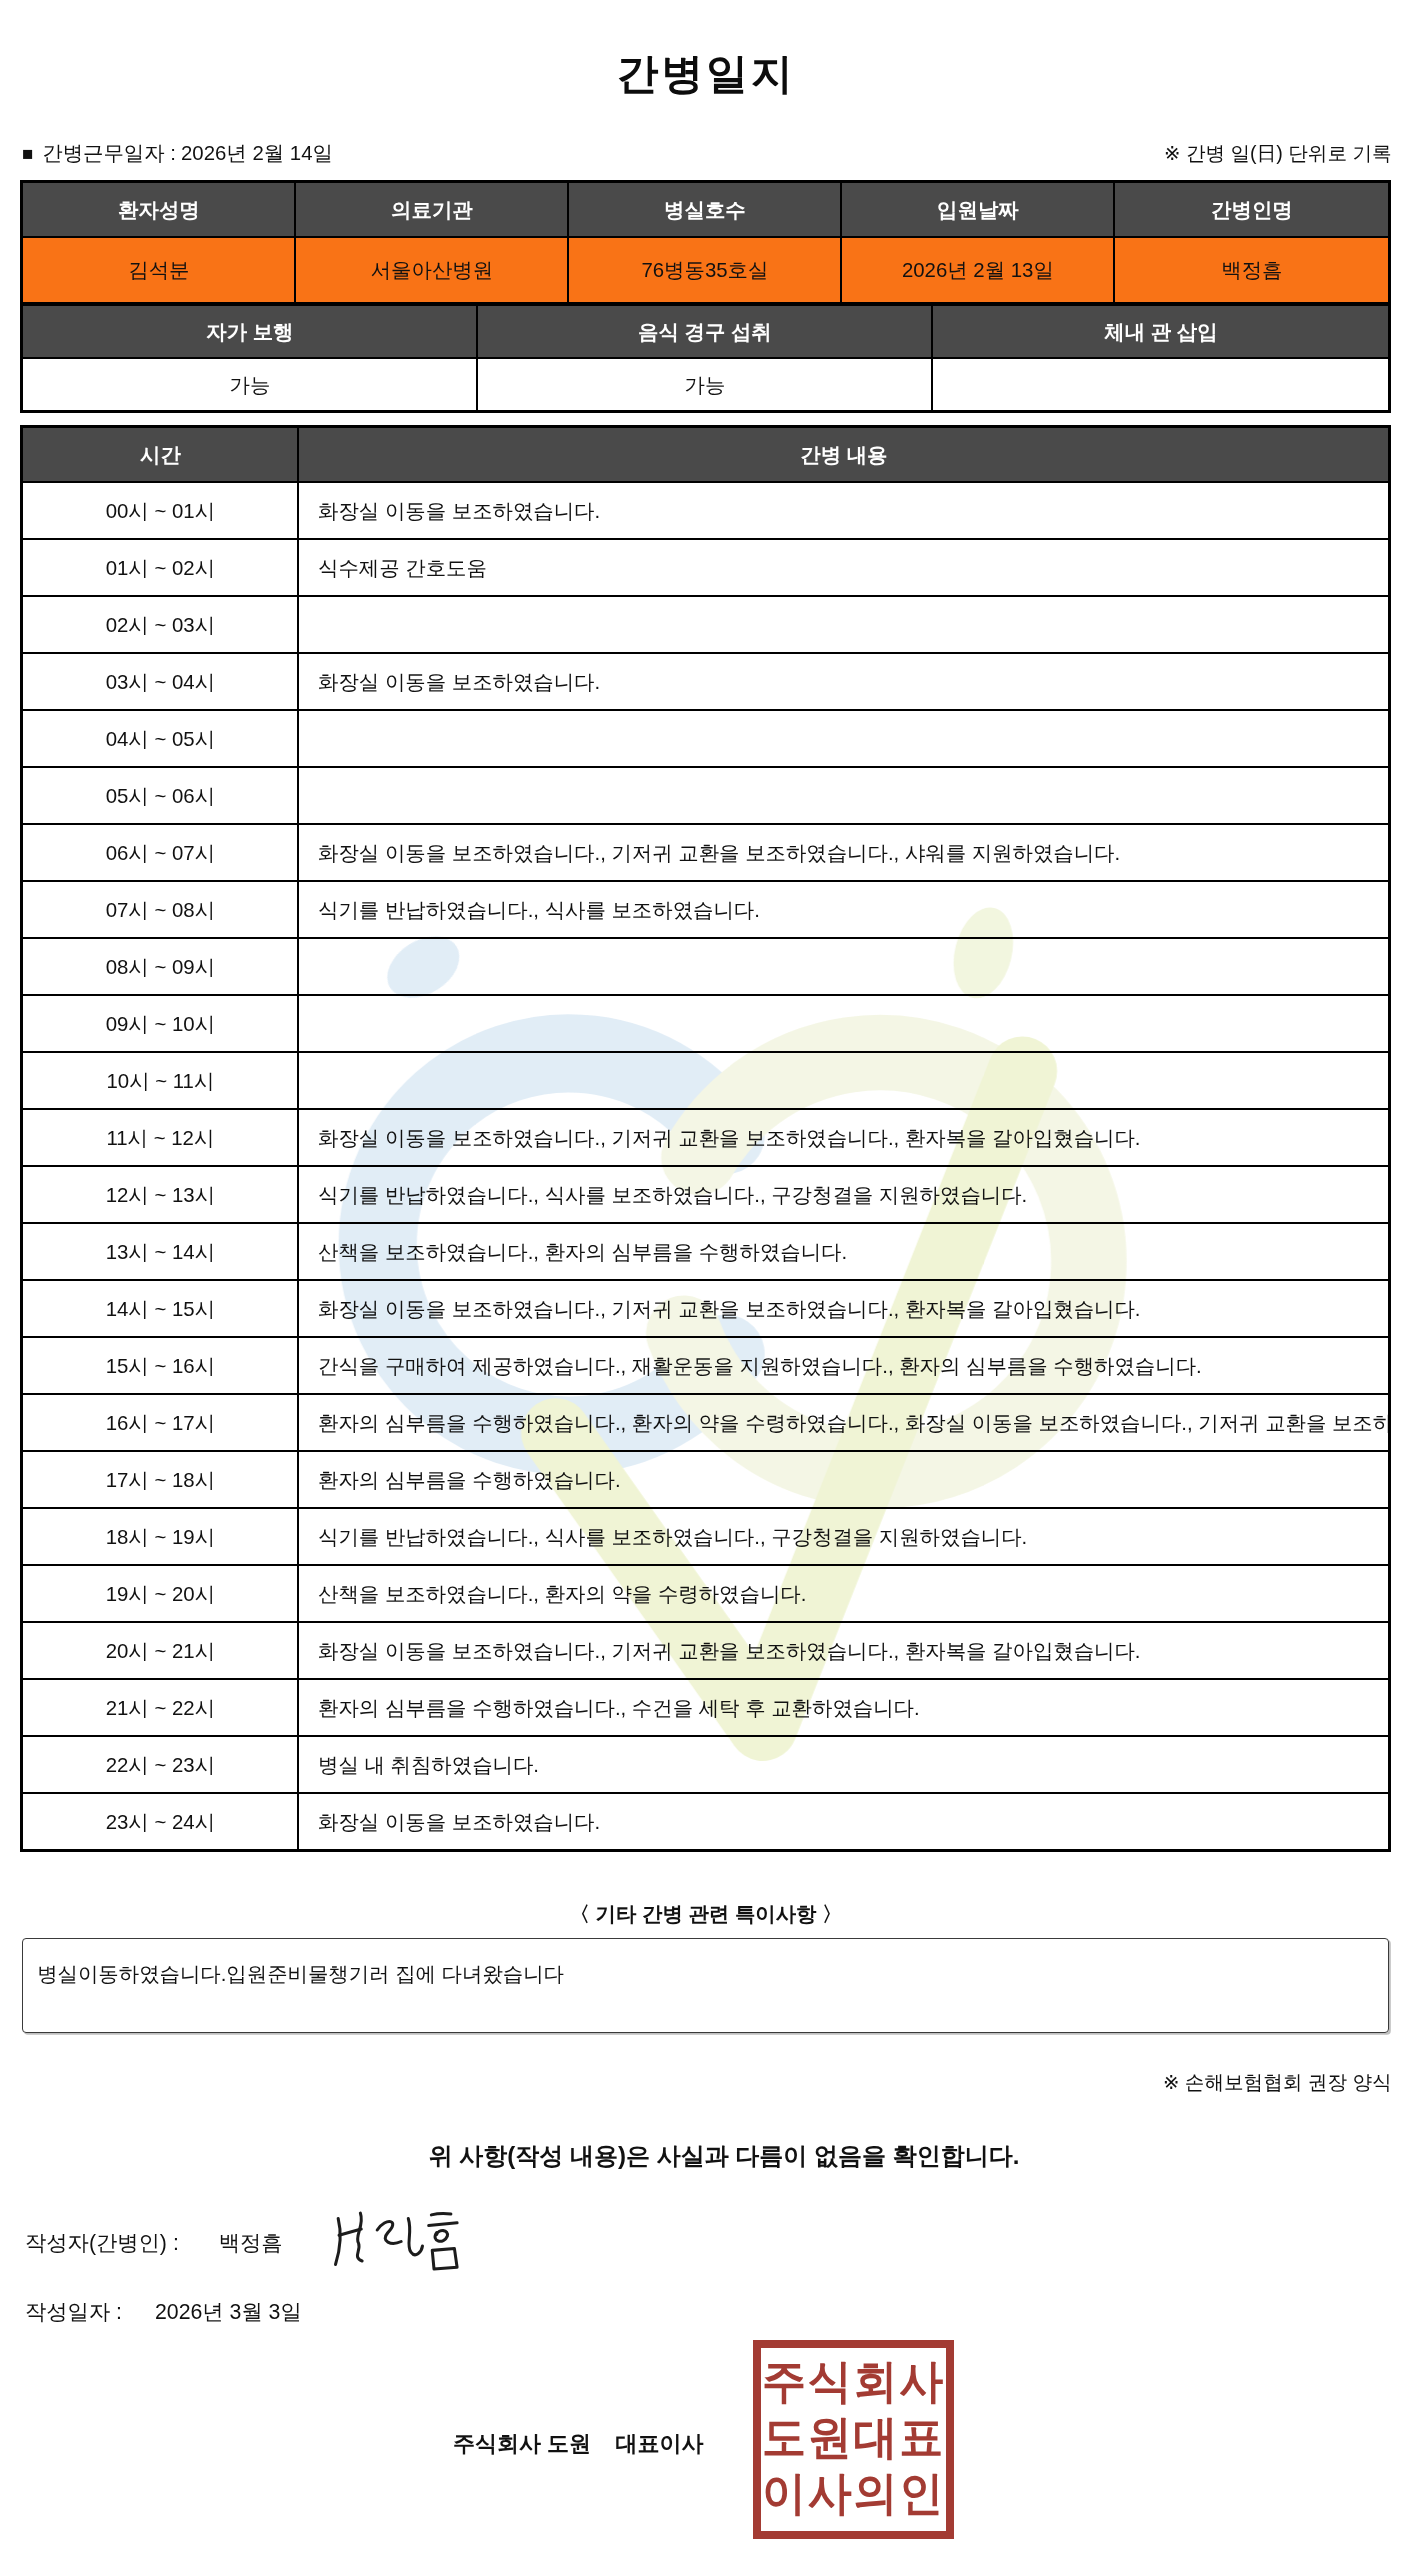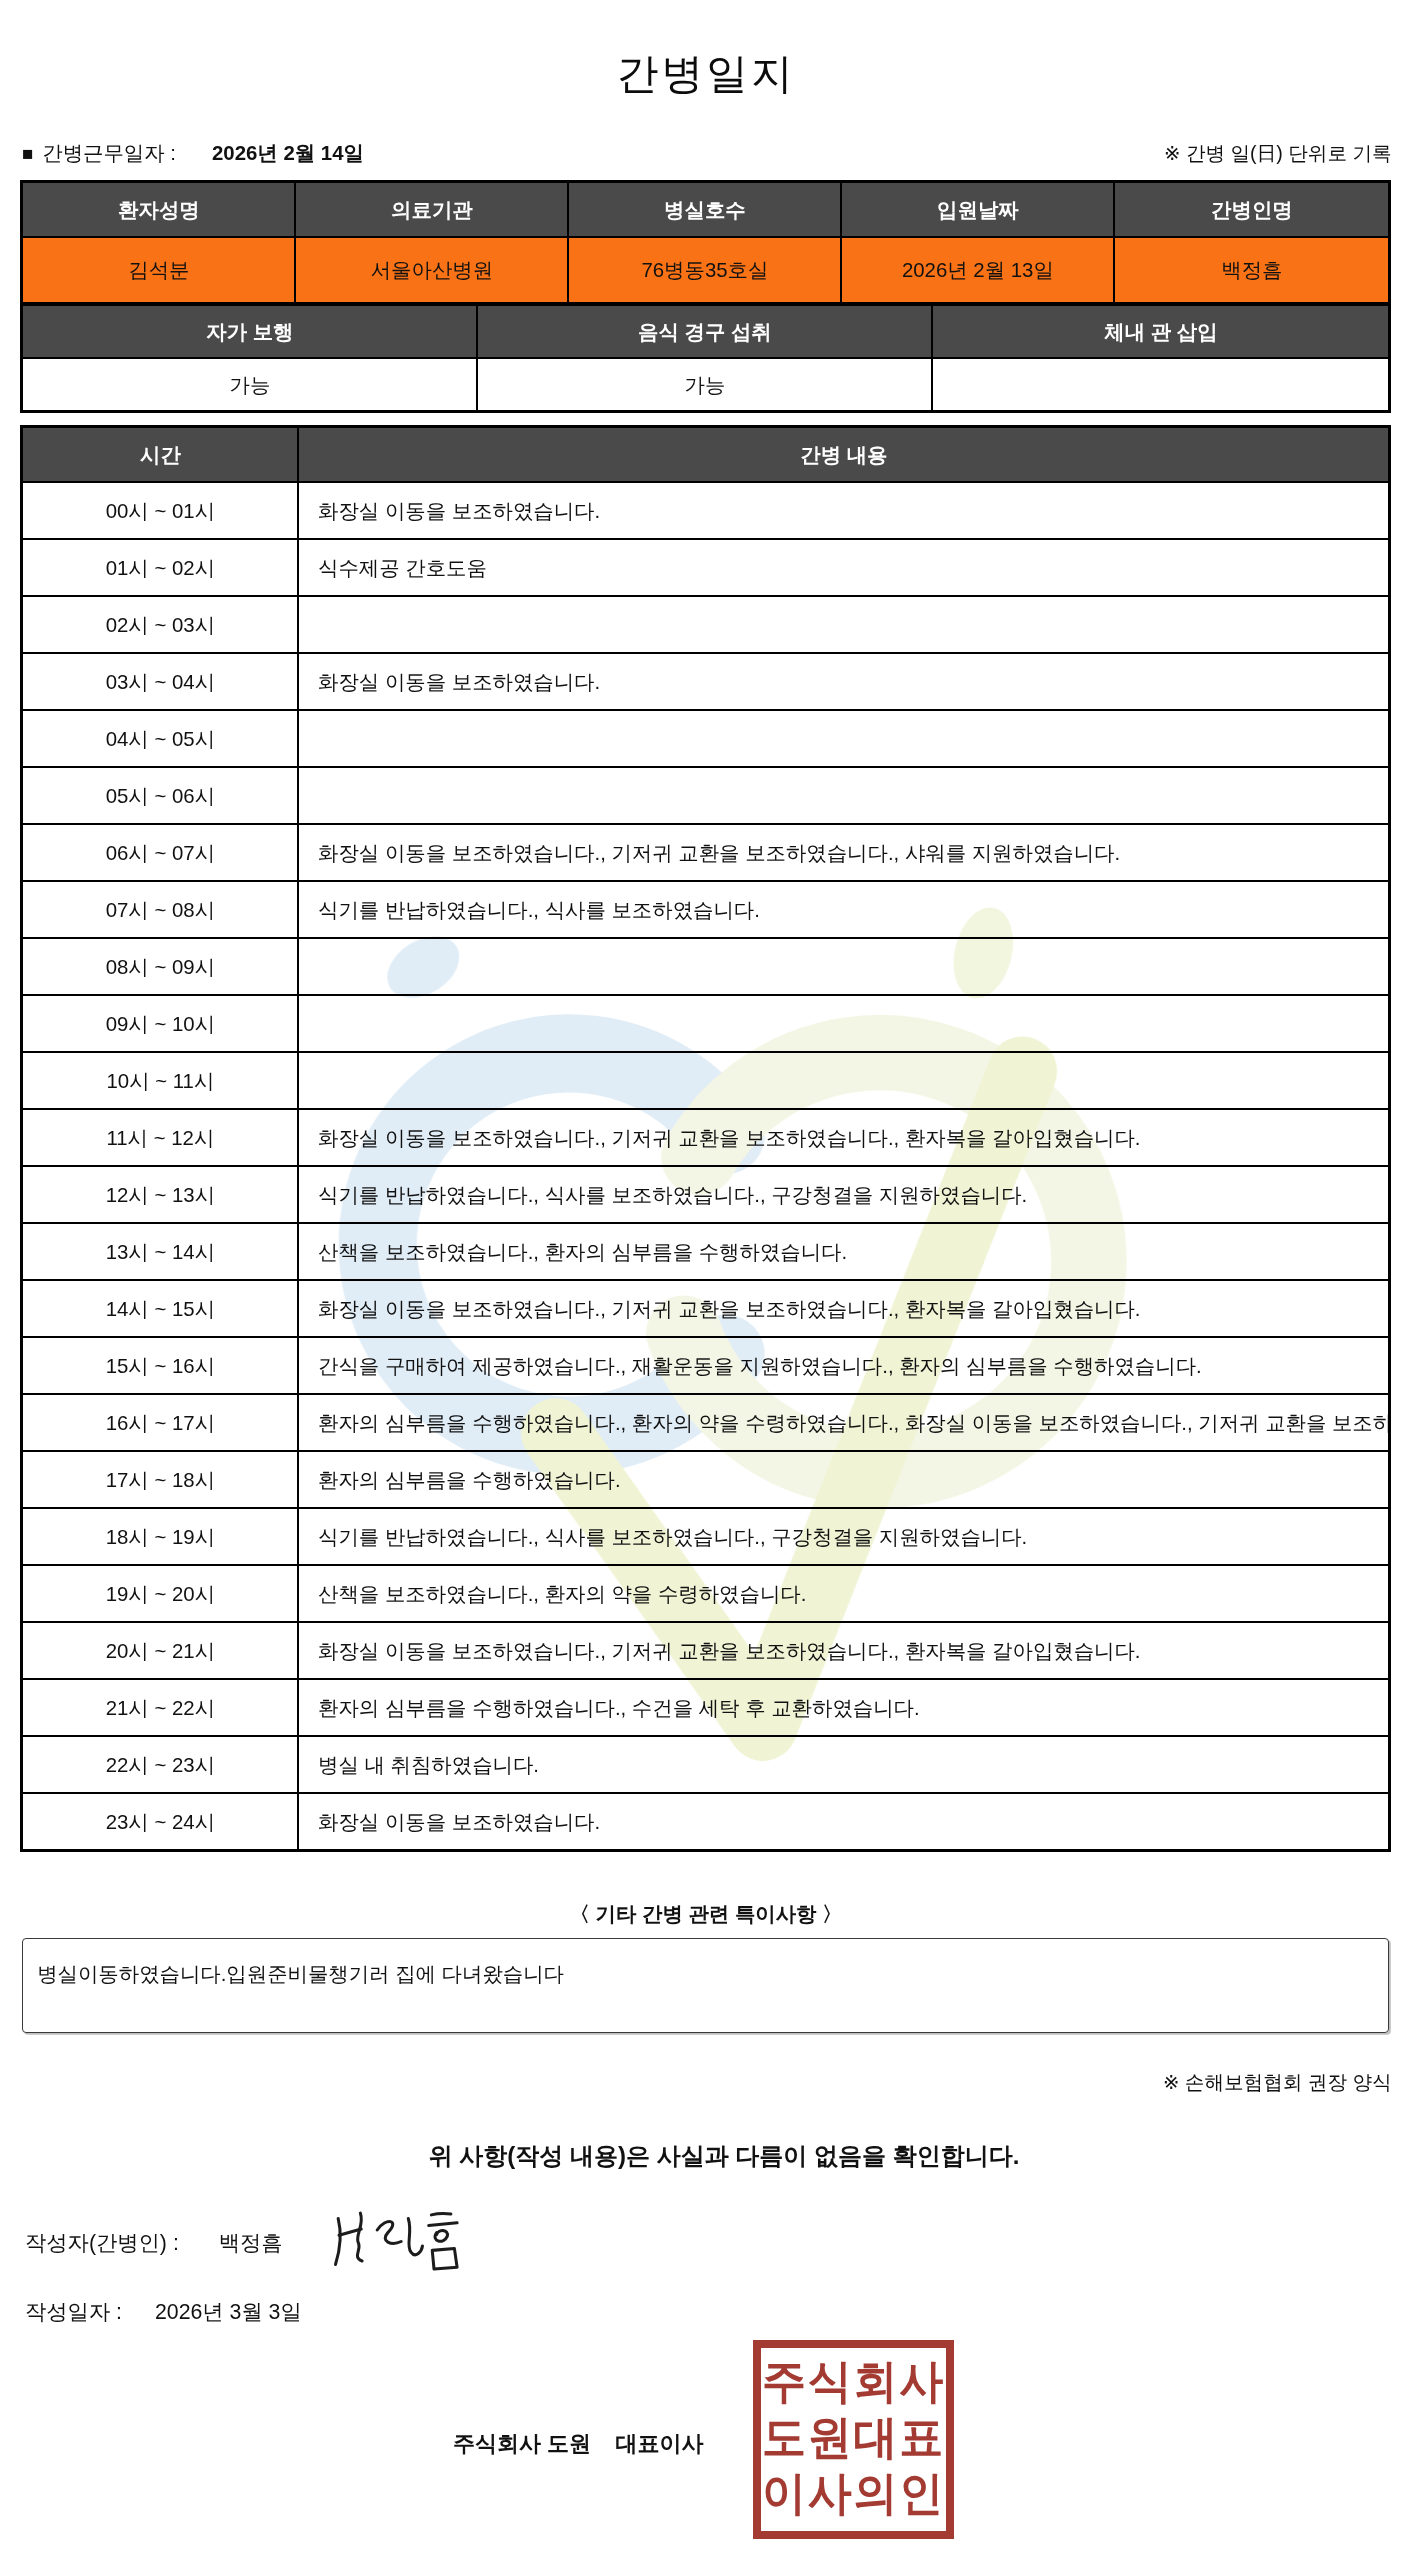--- a/index.html
+++ b/index.html
@@ -5,29 +5,29 @@
   html,body{margin:0;padding:0;background:#fff;}
   .page{
     position:relative; width:1412px; height:2576px; background:#ffffff;
     font-family:"Liberation Sans","DejaVu Sans",sans-serif; color:#111; overflow:hidden;
   }
   .watermark{position:absolute; left:0; top:0; z-index:0; pointer-events:none;}
   .page > *:not(.watermark){z-index:1;}
 
   .title{
     position:absolute; left:0; right:0; top:46px; margin:0;
-    text-align:center; font-size:42px; font-weight:400; letter-spacing:2.7px; color:#0c0c0c;
+    text-align:center; font-size:42px; font-weight:700; letter-spacing:2.7px; color:#0c0c0c;
   }
   .meta{
     position:absolute; left:22px; right:20.4px; top:139px;
     display:flex; justify-content:space-between; align-items:baseline; font-size:20.4px;
   }
   .meta-left{display:flex; align-items:baseline;}
   .bullet{font-size:18.7px; margin-right:9px;}
-  .meta-left .val{margin-left:36px;font-weight:bold;}
+  .meta-left .val{margin-left:5px;}
   .meta-right{font-size:19.6px;}
 
   .tbl{position:absolute; left:20.4px; width:1371px; border:3.6px solid #000; box-sizing:border-box; background:transparent;}
   .patient-tbl{top:180px;}
   .status-tbl{top:303px;}
   .care-tbl{top:425px;}
 
   .hrow{display:grid; background:#4a4a4a;}
   .cols5{grid-template-columns:repeat(5,1fr);}
   .cols3{grid-template-columns:repeat(3,1fr);}

